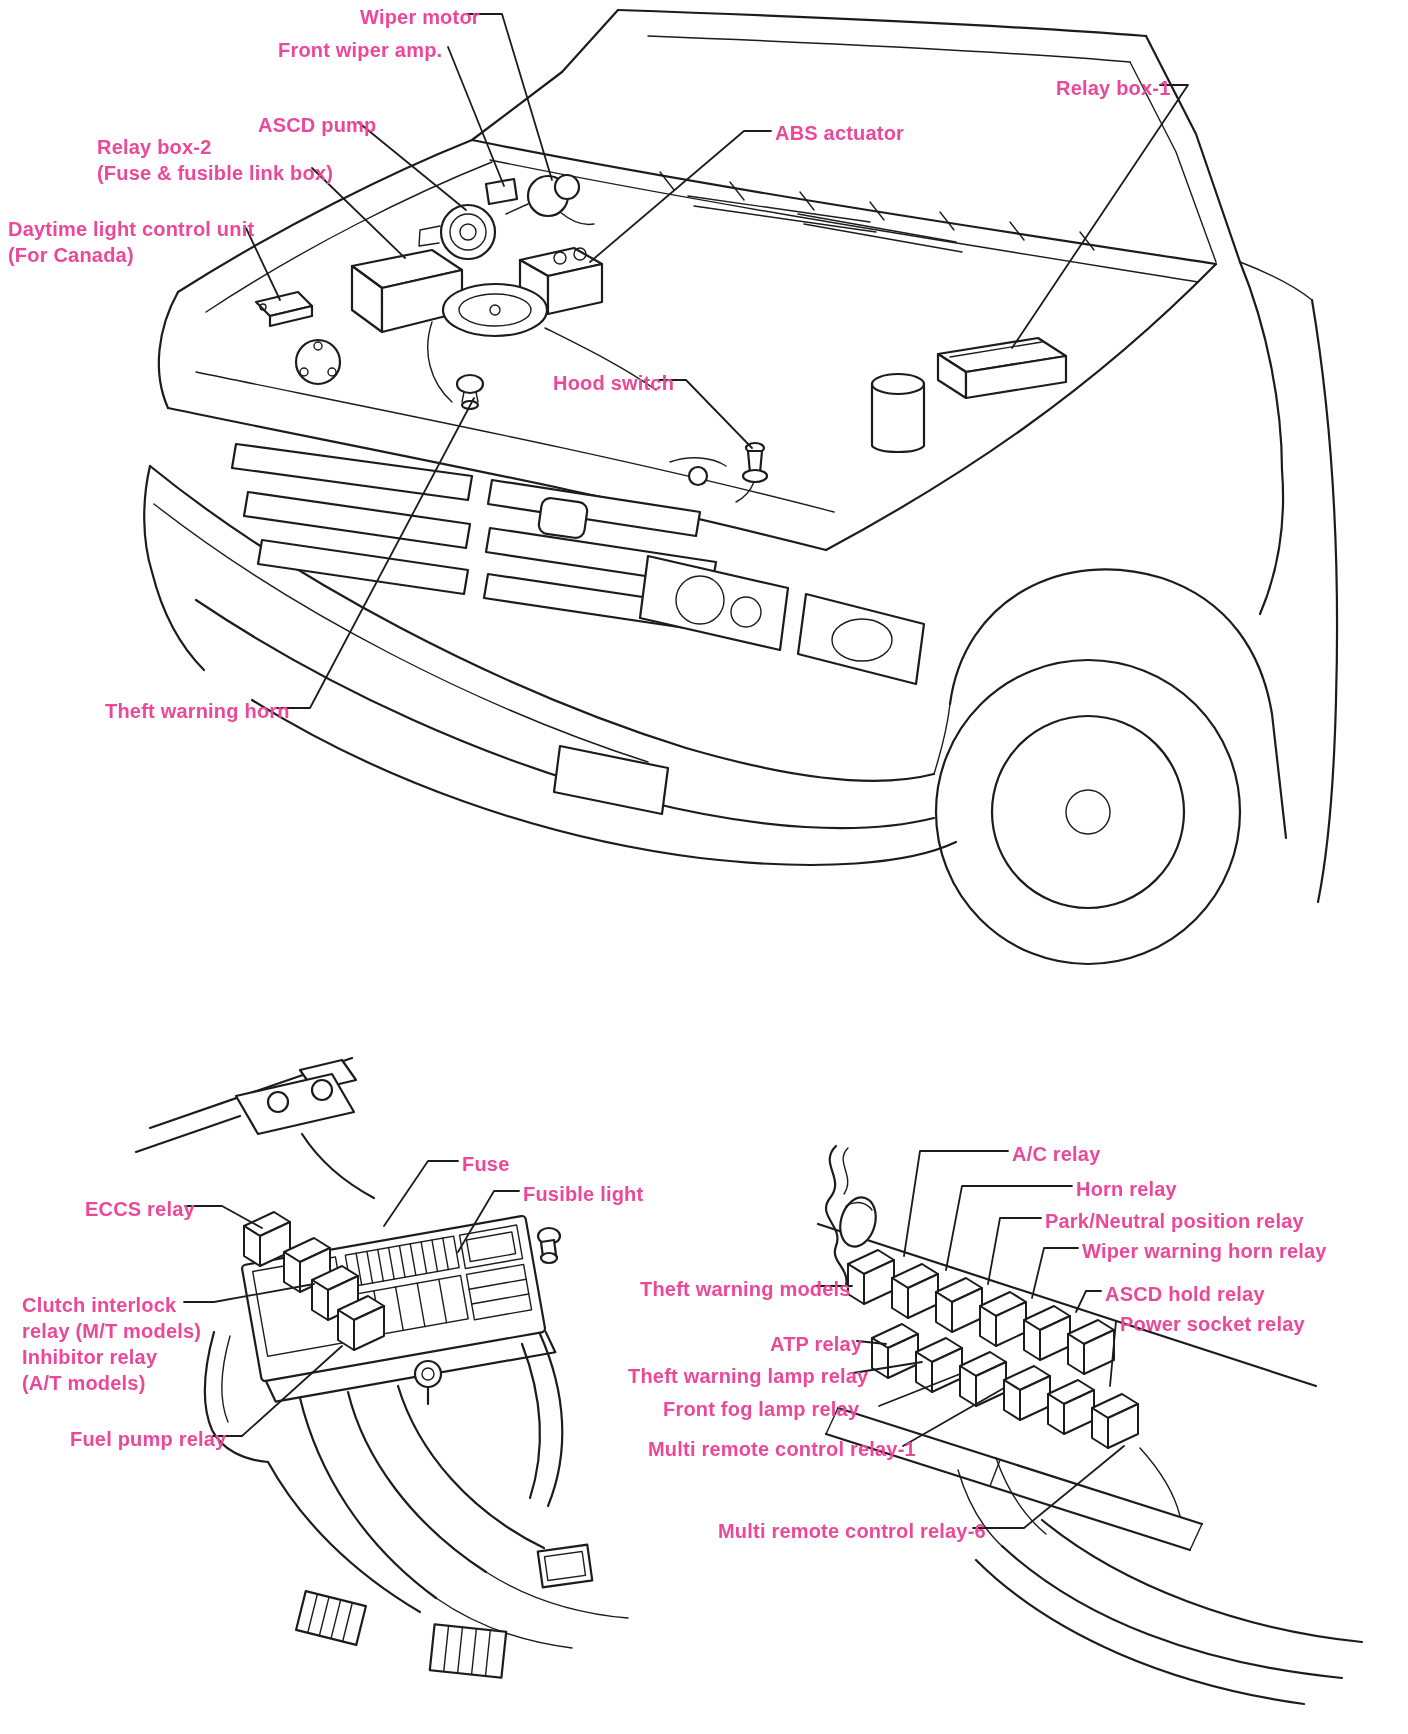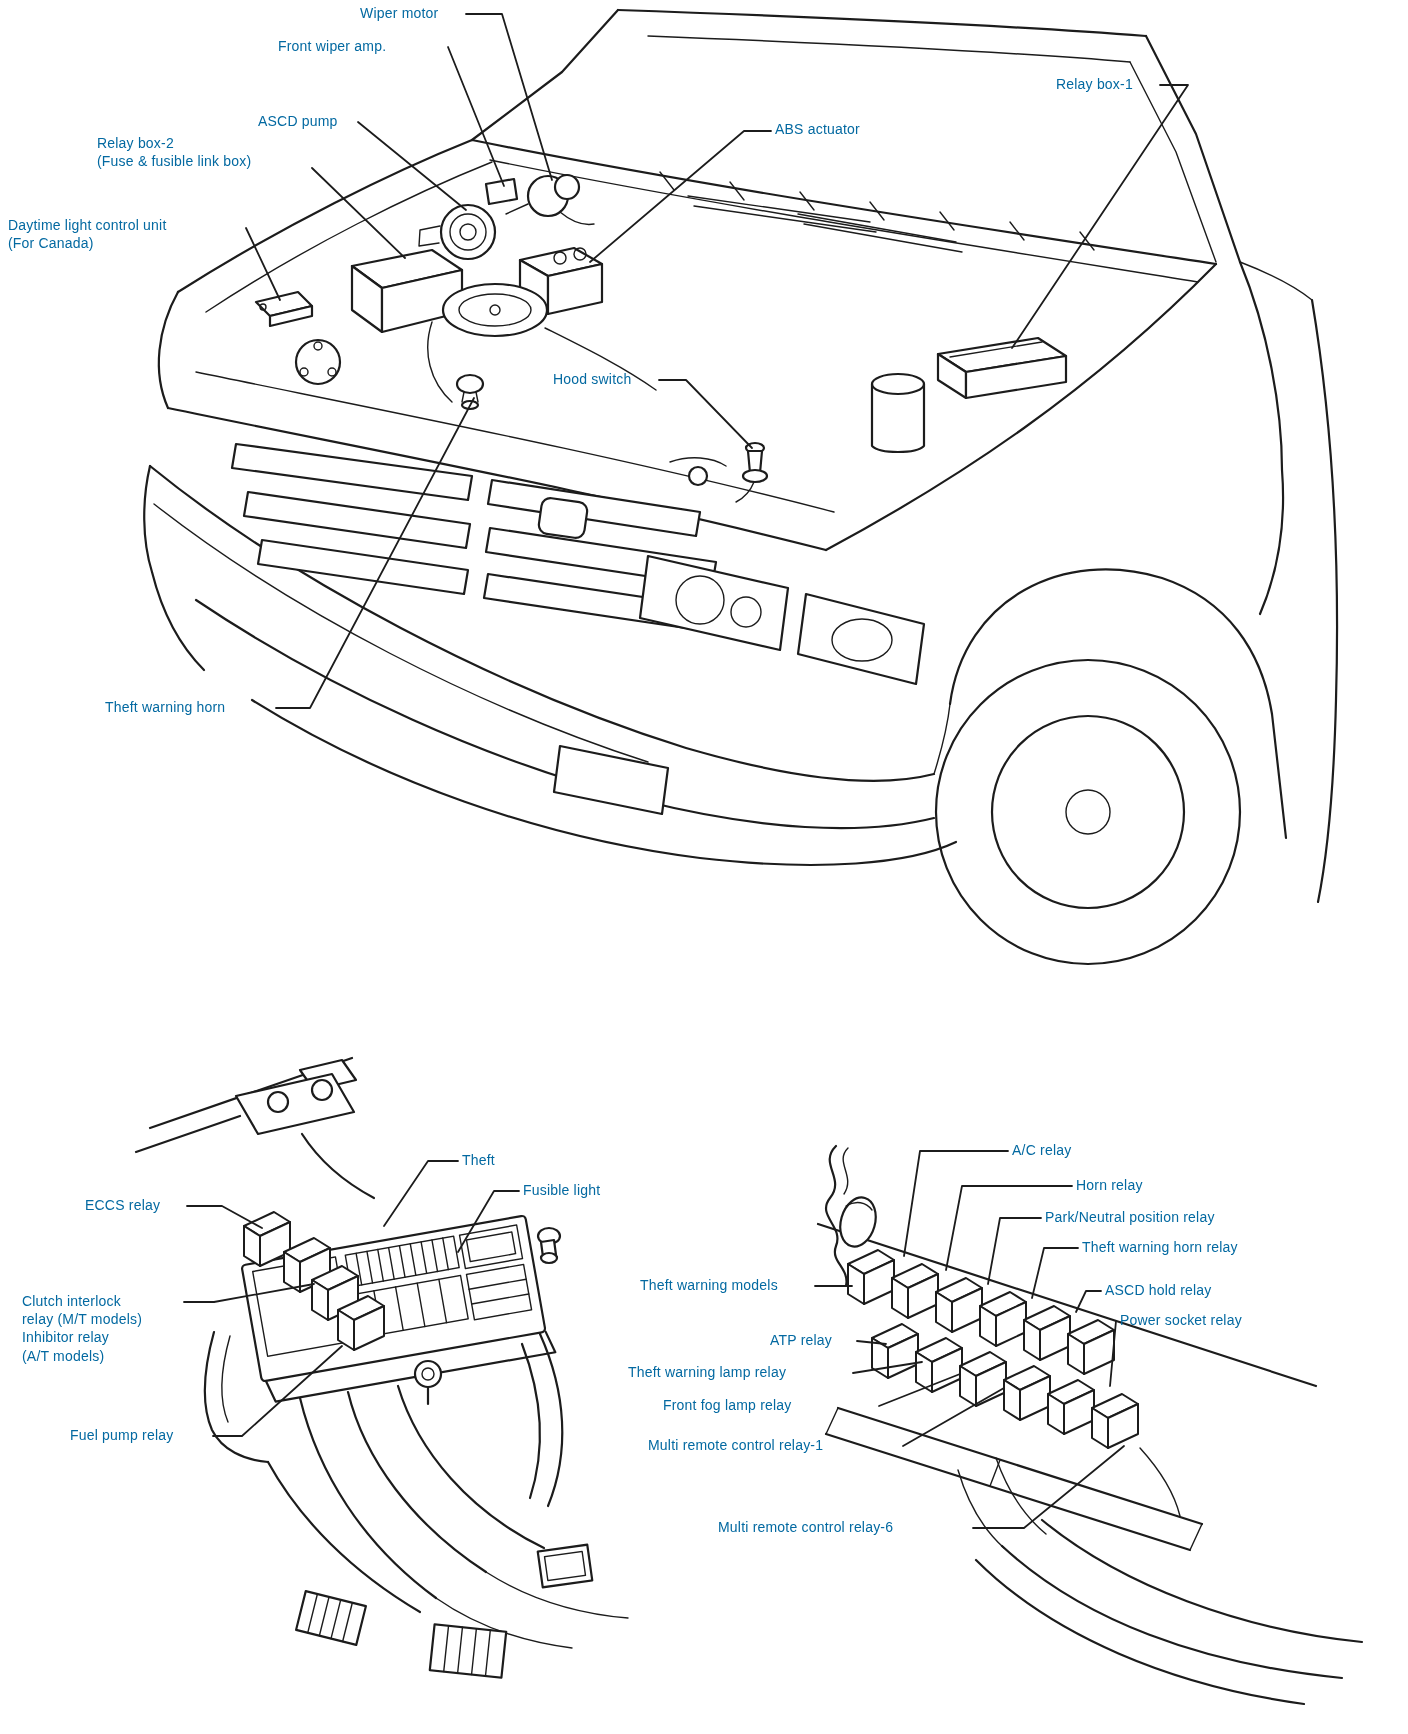--- a/index.html
+++ b/index.html
@@ -4,22 +4,22 @@
 <style>
   html,body{margin:0;padding:0;background:#ffffff;}
   .page{position:relative;width:1408px;height:1734px;background:#ffffff;overflow:hidden;
         font-family:"Liberation Sans", sans-serif;}
   svg{position:absolute;left:0;top:0;}
   .ln{fill:none;stroke:#1c1c1c;stroke-width:2.2;stroke-linecap:round;stroke-linejoin:round;}
   .ln-thin{fill:none;stroke:#1c1c1c;stroke-width:1.4;stroke-linecap:round;stroke-linejoin:round;}
   .fw{fill:#ffffff;stroke:#1c1c1c;stroke-width:2.2;stroke-linejoin:round;}
   .fw-thin{fill:#ffffff;stroke:#1c1c1c;stroke-width:1.4;stroke-linejoin:round;}
   .leader{fill:none;stroke:#1c1c1c;stroke-width:1.8;stroke-linecap:round;stroke-linejoin:round;}
-  .label{position:absolute;font-size:14px;line-height:1.3;color:#0369a1;white-space:pre-line;
-         letter-spacing:0.2px;}
+  .label{position:absolute;font-size:20px;line-height:1.3;color:#ec4899;white-space:pre-line;
+         letter-spacing:0.2px;font-weight:bold;}
 </style>
 </head>
 <body>
 
 <div class="page">
 
 <svg width="1408" height="1734" viewBox="0 0 1408 1734">
   <defs>
     <g id="cube" fill="#ffffff" stroke="#1c1c1c" stroke-width="2" stroke-linejoin="round">
       <path d="M0 16 L30 2 L46 12 L16 26 Z"></path>
@@ -279,33 +279,33 @@
   <div class="label" style="left:258px;top:112px">ASCD pump</div>
   <div class="label" style="left:97px;top:134px">Relay box-2
 (Fuse &amp; fusible link box)</div>
   <div class="label" style="left:8px;top:216px">Daytime light control unit
 (For Canada)</div>
   <div class="label" style="left:775px;top:120px">ABS actuator</div>
   <div class="label" style="left:1056px;top:75px">Relay box-1</div>
   <div class="label" style="left:553px;top:370px">Hood switch</div>
   <div class="label" style="left:105px;top:698px">Theft warning horn</div>
 
-  <div class="label" style="left:462px;top:1151px">Theft</div>
+  <div class="label" style="left:462px;top:1151px">Fuse</div>
   <div class="label" style="left:523px;top:1181px">Fusible light</div>
   <div class="label" style="left:85px;top:1196px">ECCS relay</div>
   <div class="label" style="left:22px;top:1292px">Clutch interlock
 relay (M/T models)
 Inhibitor relay
 (A/T models)</div>
   <div class="label" style="left:70px;top:1426px">Fuel pump relay</div>
 
   <div class="label" style="left:1012px;top:1141px">A/C relay</div>
   <div class="label" style="left:1076px;top:1176px">Horn relay</div>
   <div class="label" style="left:1045px;top:1208px">Park/Neutral position relay</div>
-  <div class="label" style="left:1082px;top:1238px">Theft warning horn relay</div>
+  <div class="label" style="left:1082px;top:1238px">Wiper warning horn relay</div>
   <div class="label" style="left:1105px;top:1281px">ASCD hold relay</div>
   <div class="label" style="left:1120px;top:1311px">Power socket relay</div>
   <div class="label" style="left:640px;top:1276px">Theft warning models</div>
   <div class="label" style="left:770px;top:1331px">ATP relay</div>
   <div class="label" style="left:628px;top:1363px">Theft warning lamp relay</div>
   <div class="label" style="left:663px;top:1396px">Front fog lamp relay</div>
   <div class="label" style="left:648px;top:1436px">Multi remote control relay-1</div>
   <div class="label" style="left:718px;top:1518px">Multi remote control relay-6</div>
 </div>
 

